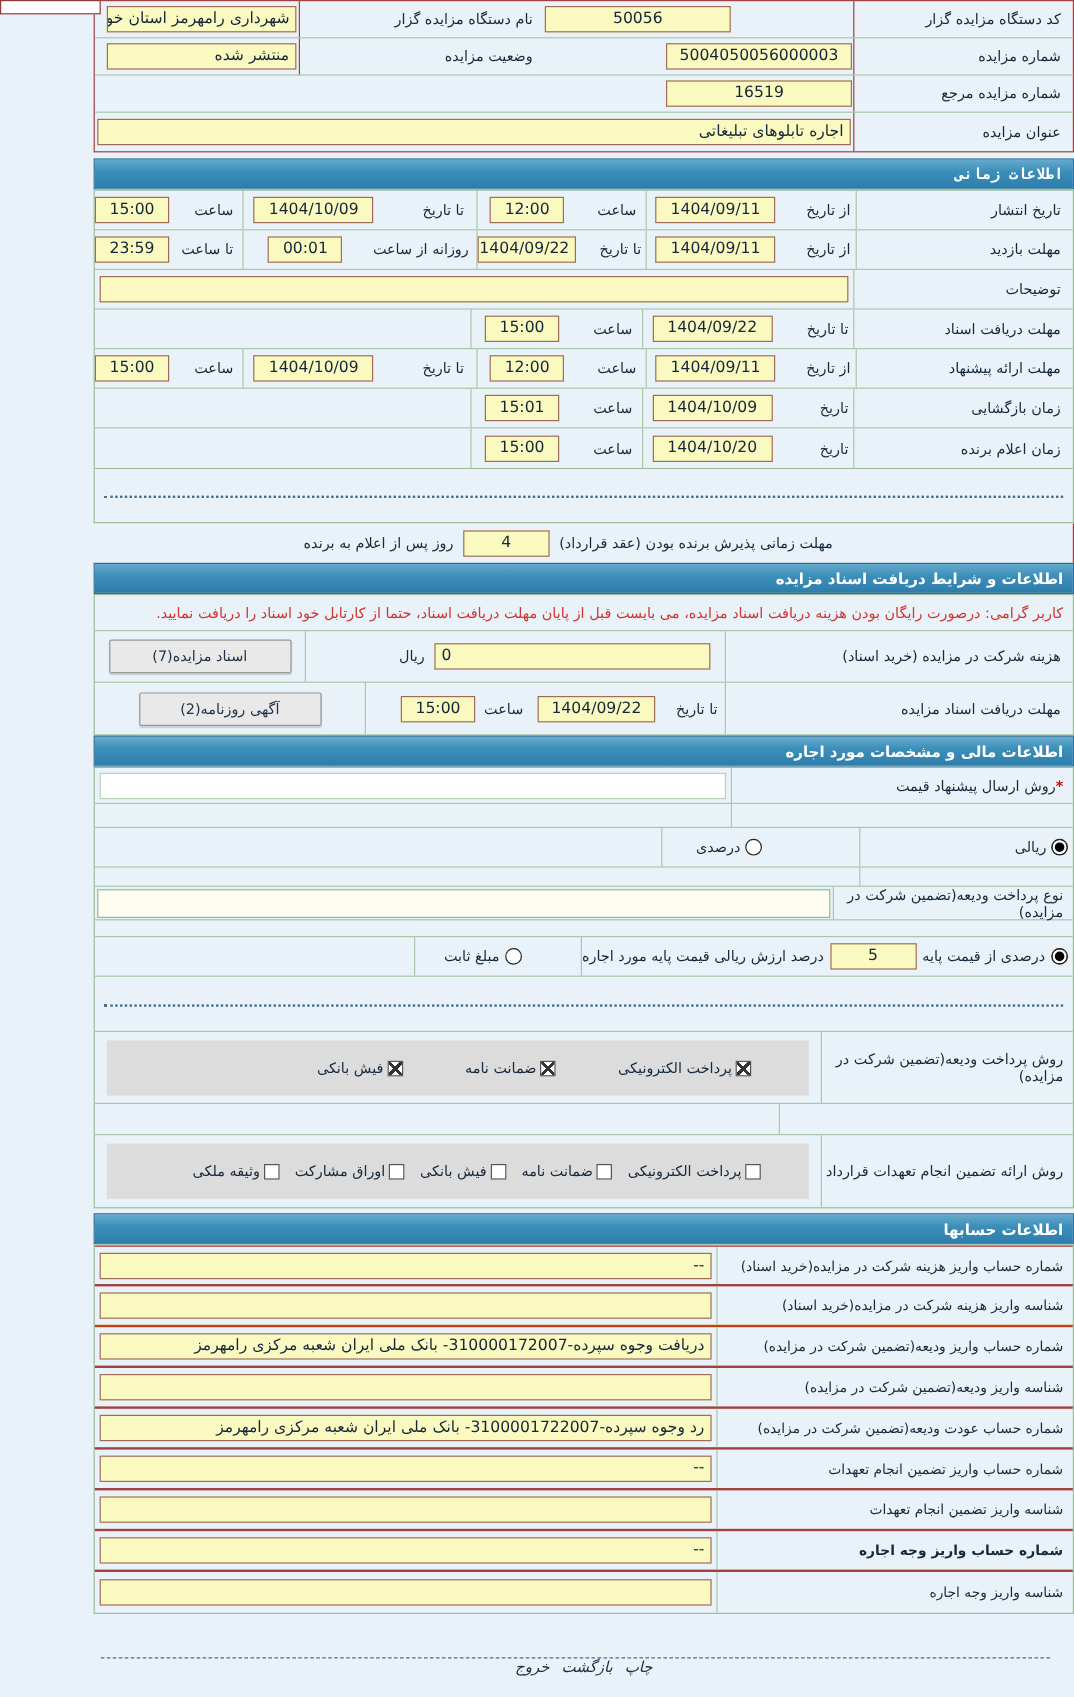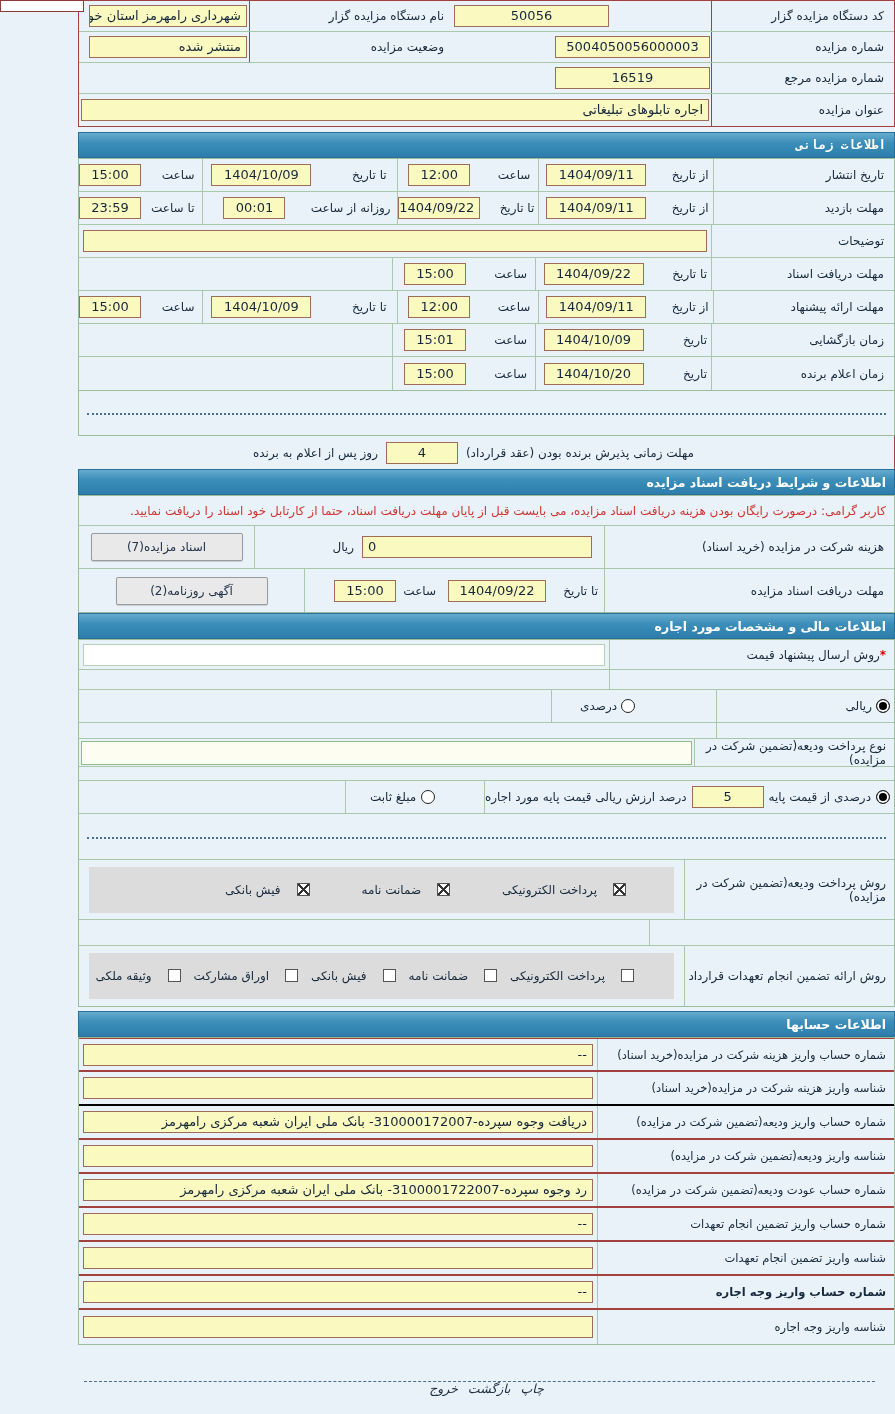--- a/index.html
+++ b/index.html
@@ -46,21 +46,21 @@
       font-size:12px;color:#23344a;box-shadow:0 1px 1px rgba(0,0,0,.15);}
   
   .radio{width:14px;height:14px;border:1px solid #222;border-radius:50%;background:#fff;
       box-sizing:border-box;flex:none;}
   .radio.sel{background:#000;box-shadow:inset 0 0 0 2px #fff;}
   .chk{width:13px;height:13px;border:1px solid #555;background:#fff;box-sizing:border-box;flex:none;}
   .chk.on{background:
       linear-gradient(45deg,transparent 42%,#333 42%,#333 58%,transparent 58%),
       linear-gradient(-45deg,transparent 42%,#333 42%,#333 58%,transparent 58%),#fff;}
   .greybox{background:#dcdcdc;display:flex;align-items:center;height:46px;box-sizing:border-box;}
-  .opt{display:flex;align-items:flex-start;gap:16px;}
+  .opt{display:flex;align-items:flex-end;gap:3px;}
   
   .dash{border-top:2px dotted #4a6e8e;}
   .notice{color:#d03530;font-size:12px;}
   .star{color:#d00;font-weight:bold;}
   .ftlink{font-style:italic;color:#1d2e40;cursor:pointer;}
 </style>
 </head>
 <body>
 
 <div class="page">
@@ -382,21 +382,21 @@
     </div>
 
     <div class="sechdr" style="margin-top:4px;">اطلاعات حسابها</div>
     <div class="grntbl">
       <div class="row" style="height:34px;border-bottom:2px solid #a34040;border-top:1px solid #a34040;">
         <div class="cell lbl rline" style="width:297px;padding-right:8px;font-size:11.5px;">شماره حساب واریز هزینه شرکت در مزایده(خرید اسناد)</div>
         <div class="cell" style="flex:1;padding:0 4px;">
             <div class="yf right" style="width:100%;">--</div>
           </div>
       </div>
-      <div class="row" style="height:34px;border-bottom:2px solid #000000;">
+      <div class="row" style="height:34px;border-bottom:2px solid #c2410c;">
         <div class="cell lbl rline" style="width:297px;padding-right:8px;font-size:11.5px;">شناسه واریز هزینه شرکت در مزایده(خرید اسناد)</div>
         <div class="cell" style="flex:1;padding:0 4px;">
             <div class="yf right" style="width:100%;"></div>
           </div>
       </div>
       <div class="row" style="height:34px;border-bottom:2px solid #a34040;">
         <div class="cell lbl rline" style="width:297px;padding-right:8px;font-size:11.5px;">شماره حساب واریز ودیعه(تضمین شرکت در مزایده)</div>
         <div class="cell" style="flex:1;padding:0 4px;">
             <div class="yf right" style="width:100%;">دریافت وجوه سپرده-310000172007- بانک ملی ایران شعبه مرکزی رامهرمز</div>
           </div>

